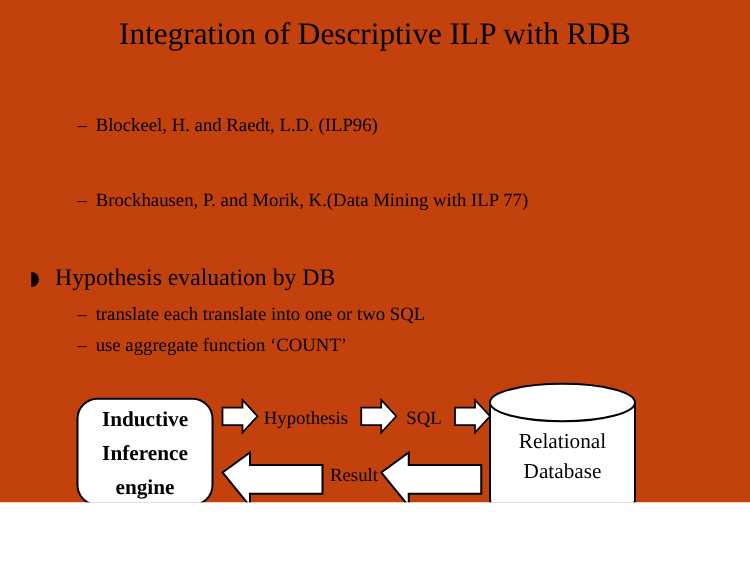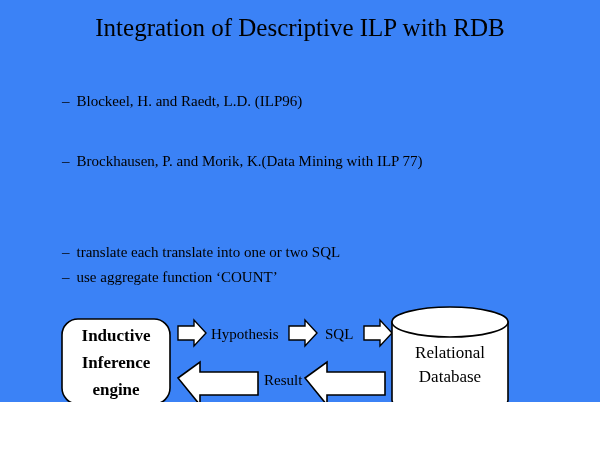--- a/index.html
+++ b/index.html
@@ -4,21 +4,21 @@
 <style>
   html, body {
     margin: 0;
     padding: 0;
     background: #ffffff;
   }
   #slide {
     position: relative;
     width: 600px;
     height: 402px;
-    background: #3b82f6;
+    background: #c2410c;
     overflow: hidden;
     font-family: "Liberation Serif", "DejaVu Serif", serif;
     color: #000000;
   }
 
   
   .title {
     position: absolute;
     left: 0;
     top: 13px;
@@ -120,20 +120,26 @@
   <div class="sub-row" style="top:92px;">
     <span class="sub-dash">–</span>
     <span class="sub-text">Blockeel, H. and Raedt, L.D. (ILP96)</span>
   </div>
 
   <div class="sub-row" style="top:152px;">
     <span class="sub-dash">–</span>
     <span class="sub-text">Brockhausen, P. and Morik, K.(Data Mining with ILP 77)</span>
   </div>
 
+  <div class="bullet-row" style="top:212px;">
+    <svg class="bullet-marker" viewBox="0 0 12 13">
+      <path d="M 1 0.5 L 1 12.5 A 6.2 6 0 0 0 1 0.5 Z" fill="#000000"></path>
+    </svg>
+    <span class="bullet-text">Hypothesis evaluation by DB</span>
+  </div>
   <div class="sub-row" style="top:243px;">
     <span class="sub-dash">–</span>
     <span class="sub-text">translate each translate into one or two SQL</span>
   </div>
   <div class="sub-row" style="top:268px;">
     <span class="sub-dash">–</span>
     <span class="sub-text">use aggregate function ‘COUNT’</span>
   </div>
 
   <div class="diagram">

